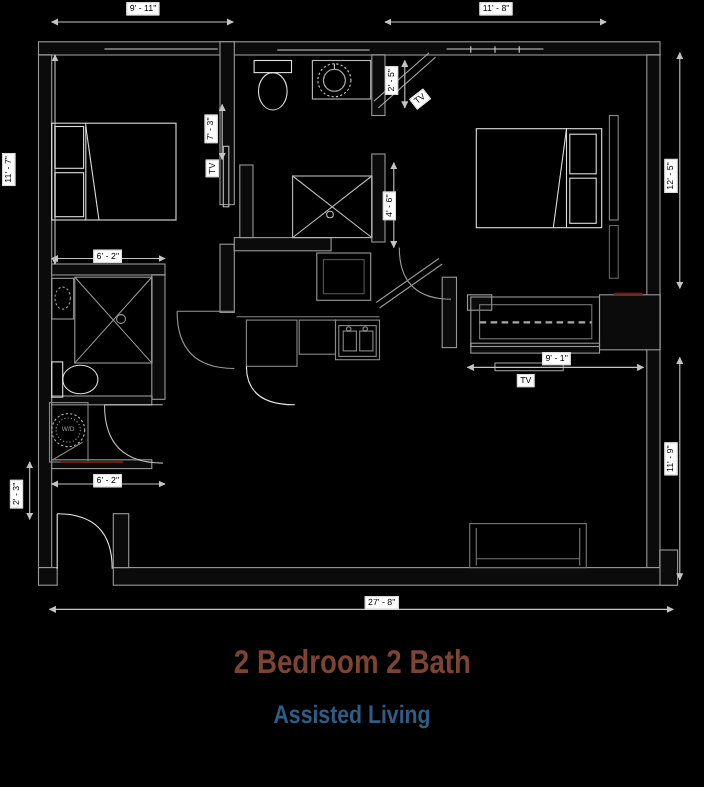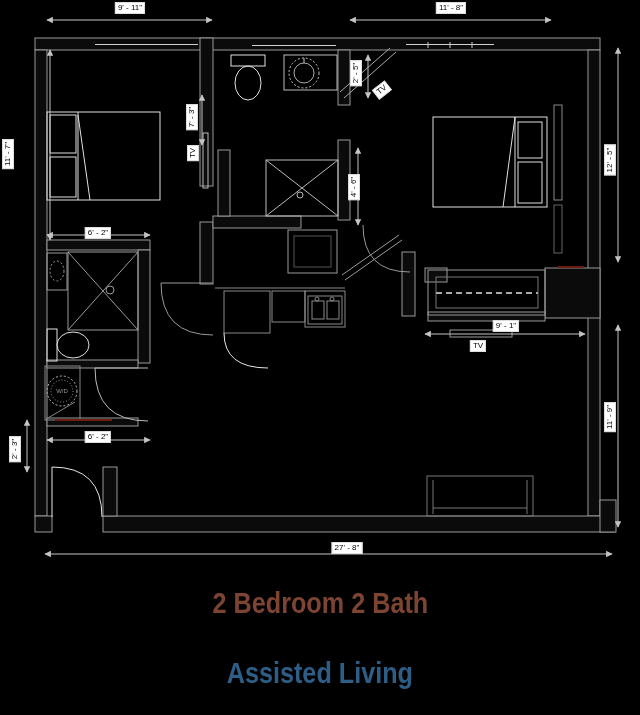--- a/index.html
+++ b/index.html
@@ -6,21 +6,21 @@
   #stage{position:relative;width:640px;height:715px;background:#000;overflow:hidden;
          font-family:"Liberation Sans", sans-serif;}
   svg{position:absolute;left:0;top:0;}
   .dim{position:absolute;transform:translate(-50%,-50%);background:#fff;color:#000;
        font-size:8px;line-height:10px;padding:0 2px;white-space:nowrap;border:1px solid #ddd;}
   .rot{transform:translate(-50%,-50%) rotate(-90deg);}
   .rot38{transform:translate(-50%,-50%) rotate(-38deg);}
   .tinylabel{position:absolute;transform:translate(-50%,-50%);color:#9a9a9a;font-size:6px;}
   .titleline{position:absolute;left:0;width:640px;text-align:center;font-weight:bold;}
   .t1{top:586px;color:#7d4433;font-size:30px;}
-  .t2{top:656px;color:#2e5d86;font-size:30px;}
+  .t2{top:636px;color:#2e5d86;font-size:23px;}
   .t3{top:657px;color:#2e5d86;font-size:30px;}
   .squeeze{display:inline-block;transform:scaleX(0.84);transform-origin:center;}
   .code{font-size:21px;}
 </style>
 </head>
 <body>
 
 <div id="stage">
 
   <svg width="640" height="570" viewBox="0 0 640 570">

